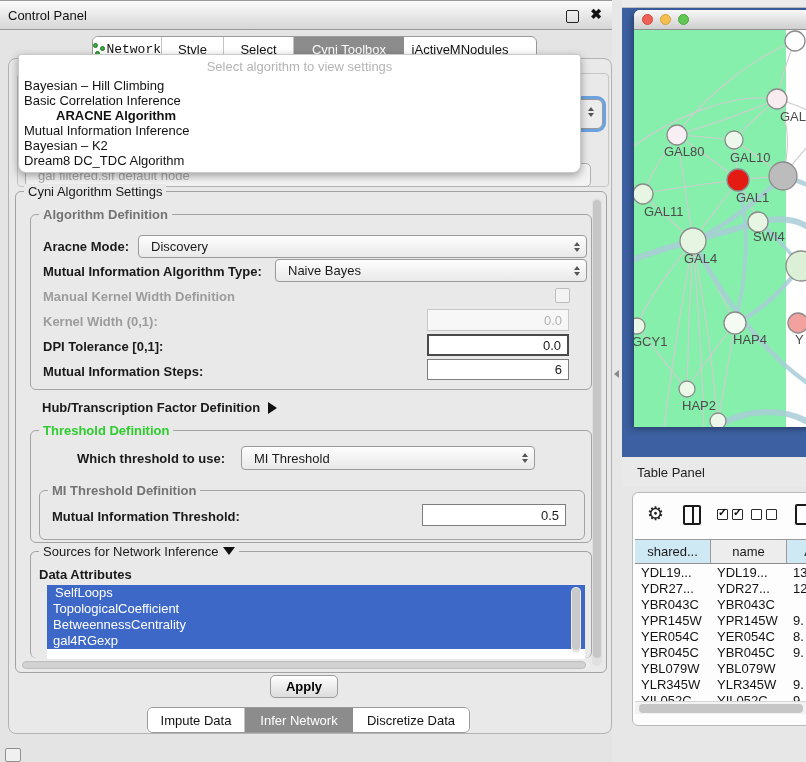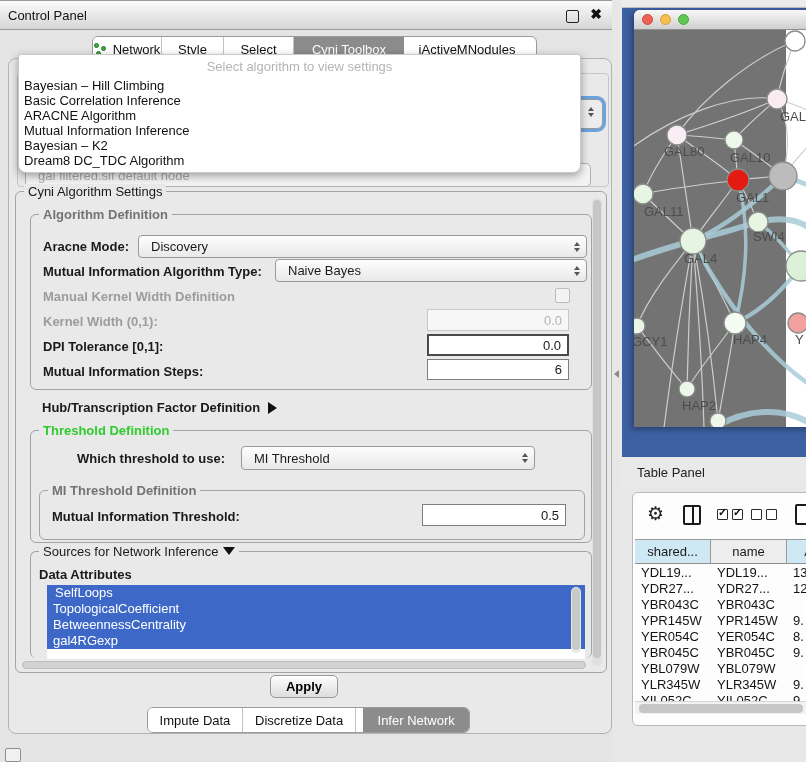--- a/index.html
+++ b/index.html
@@ -7,21 +7,21 @@
   
   .titlebar{position:absolute;left:0;top:0;width:612px;height:30px;
     background:linear-gradient(#fbfbfb,#d6d6d6);border-top:1px solid #9a9a9a;border-bottom:1px solid #9a9a9a;box-sizing:border-box;}
   .titlebar .title{position:absolute;left:8px;top:7px;font-size:13px;color:#111;}
   .tb-btn{position:absolute;top:9px;cursor:default;}
   .float-btn{right:33px;width:11px;height:11px;border:1.5px solid #222;border-radius:2px;background:transparent;}
   .close-btn{right:10px;top:5px;font-size:14px;font-weight:bold;color:#111;}
   
   .tabbar{position:absolute;display:flex;background:#fff;border:1px solid #9a9a9a;border-radius:6px;overflow:hidden;z-index:5;}
   .tabbar .tab{display:flex;align-items:center;justify-content:center;font-size:13px;color:#111;white-space:nowrap;border-right:1px solid #c3c3c3;box-sizing:border-box;background:#fff;}
-  .tabbar .tab:last-child{border-right:none;margin-left:7px;}
+  .tabbar .tab:last-child{border-right:none;}
   .tabbar .tab.sel{background:#8c8c8c;color:#fff;border-right:none;}
   #top-tabs{left:92px;top:36px;width:443px;height:25px;}
   #bottom-tabs{left:147px;top:707px;width:321px;height:24px;}
   .net-tab-icon{display:inline-block;width:13px;height:13px;margin-right:6px;position:relative;}
   .net-tab-icon i{position:absolute;width:5px;height:5px;border-radius:50%;background:#3faa3f;border:1px solid #217a21;box-sizing:border-box;}
   .net-tab-icon i:nth-child(1){left:0;top:0;}
   .net-tab-icon i:nth-child(2){left:7px;top:3px;}
   .net-tab-icon i:nth-child(3){left:2px;top:8px;}
   
   .panel-outer{position:absolute;left:8px;top:58px;width:604px;height:676px;background:#e9e9e9;border:1px solid #b3b3b3;border-radius:8px;box-sizing:border-box;}
@@ -55,31 +55,31 @@
   .hscroll .thumb{position:absolute;top:1px;height:8px;background:#d2d2d2;border:1px solid #bdbdbd;border-radius:4px;box-sizing:border-box;}
   
   .attr-list{position:absolute;background:#fff;overflow:hidden;}
   .attr-item{height:16px;line-height:16px;background:#3e68c8;color:#fff;font-size:13px;padding-left:6px;white-space:nowrap;}
   
   .apply-btn{position:absolute;left:269px;top:674px;width:68px;height:23px;background:linear-gradient(#fefefe,#dcdcdc);border:1px solid #9b9b9b;border-radius:5px;font-size:13px;font-family:"Liberation Sans",sans-serif;}
   
   .popup{position:absolute;left:18px;top:54px;width:563px;height:119px;background:#fff;border:1px solid #c9c9c9;border-radius:3px 3px 8px 8px;box-shadow:0 3px 8px rgba(0,0,0,0.35);z-index:20;box-sizing:border-box;}
   .popup .prompt{height:23px;line-height:23px;text-align:center;color:#b4b4b4;font-size:13px;}
   .dd-item{height:15px;line-height:15px;padding-left:5px;font-size:13px;color:#111;white-space:nowrap;}
-  .dd-item.sel{font-weight:normal;}
+  .dd-item.sel{font-weight:bold;margin-left:32px;}
   
   .gutter{position:absolute;left:612px;top:0;width:10px;height:762px;background:#e7e7e7;}
   .split-arrow{position:absolute;left:2px;top:370px;width:0;height:0;border-top:4px solid transparent;border-bottom:4px solid transparent;border-right:5px solid #8a8a8a;}
   
   .right-top-strip{position:absolute;left:622px;top:0;width:184px;height:8px;background:#ececec;border-bottom:1px solid #c0c0c0;box-sizing:border-box;}
   .desktop{position:absolute;left:622px;top:8px;width:184px;height:449px;background:#3c60a1;}
   .net-window{position:absolute;left:12px;top:2px;width:180px;height:417px;background:#fff;border-radius:6px 0 0 0;box-shadow:-2px 2px 6px rgba(0,0,0,0.35);overflow:hidden;}
   .net-titlebar{height:19px;background:linear-gradient(#f8f8f8,#cfcfcf);border-bottom:1px solid #8f8f8f;position:relative;}
   .light{position:absolute;top:4px;width:11px;height:11px;border-radius:50%;box-sizing:border-box;}
-  .net-canvas{position:relative;width:152px;height:398px;background:#737373;text-align:right;}
+  .net-canvas{position:relative;width:152px;height:398px;background:#86efac;text-align:right;}
   
   .table-header-strip{position:absolute;left:622px;top:457px;width:184px;height:30px;background:#e9e9e9;}
   .table-header-strip span{position:absolute;left:15px;top:8px;font-size:13px;color:#222;}
   .right-bottom-bg{position:absolute;left:622px;top:487px;width:184px;height:275px;background:#e7e7e7;}
   .table-card{position:absolute;left:632px;top:492px;width:200px;height:234px;background:#fdfdfd;border:1px solid #b9b9b9;border-radius:6px;box-sizing:border-box;}
   .ttoolbar{position:absolute;left:0;top:0;width:100%;height:46px;}
   .gear{position:absolute;left:14px;top:11px;font-size:19px;color:#222;line-height:19px;}
   .cols-icon{position:absolute;left:50px;top:12px;width:14px;height:16px;border:2px solid #1a1a1a;border-radius:2px;}
   .cols-icon i{position:absolute;left:50%;top:0;width:2px;height:100%;background:#1a1a1a;}
   .cb-pair{position:absolute;top:16px;display:flex;gap:4px;}
@@ -107,21 +107,21 @@
 
 <div id="root">
 
   <div class="titlebar">
     <span class="title">Control Panel</span>
     <span class="tb-btn float-btn"></span>
     <span class="tb-btn close-btn">✖</span>
   </div>
 
   <div class="tabbar" id="top-tabs">
-      <div class="tab" style="width: 69px;">
+      <div class="tab" style="width: 69px; font-family: Liberation Mono, monospace;">
         <span class="net-tab-icon">
           <i></i>
           <i></i>
           <i></i>
         </span>
         <span>Network</span>
       </div>
       <div class="tab" style="width: 62px;">
         <span>Style</span>
       </div>
@@ -232,25 +232,25 @@
       </div>
     </div>
 
     <button class="apply-btn" style="left:261px;top:616px;font-weight:bold;">Apply</button>
   </div>
 
   <div class="tabbar" id="bottom-tabs">
       <div class="tab" style="width: 97px;">
         <span>Impute Data</span>
       </div>
+      <div class="tab sel" style="width: 108px;">
+        <span>Infer Network</span>
+      </div>
       <div class="tab" style="width: 116px;">
         <span>Discretize Data</span>
-      </div>
-      <div class="tab sel" style="width: 108px;">
-        <span>Infer Network</span>
       </div>
     </div>
 
   <div class="popup">
     <div class="prompt">Select algorithm to view settings</div>
     <div>
         <div class="dd-item">Bayesian – Hill Climbing</div>
         <div class="dd-item">Basic Correlation Inference</div>
         <div class="dd-item sel">ARACNE Algorithm</div>
         <div class="dd-item">Mutual Information Inference</div>

